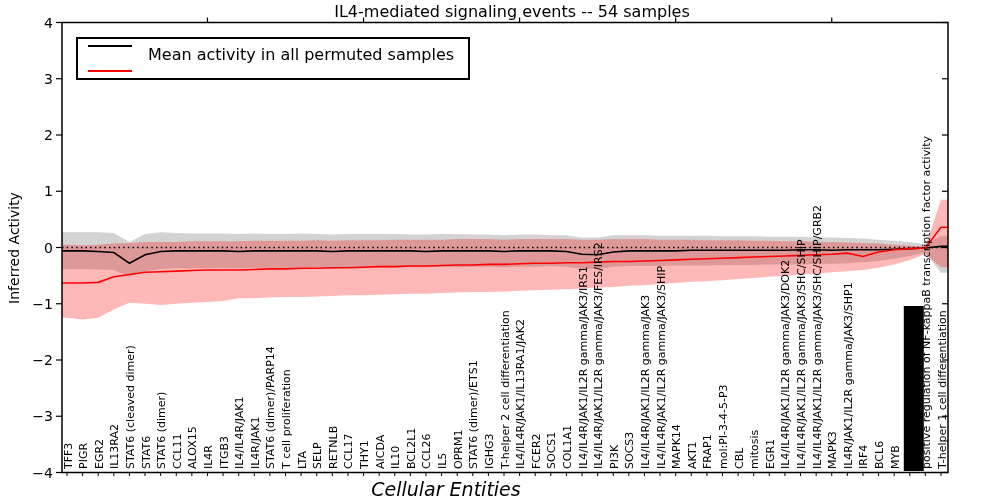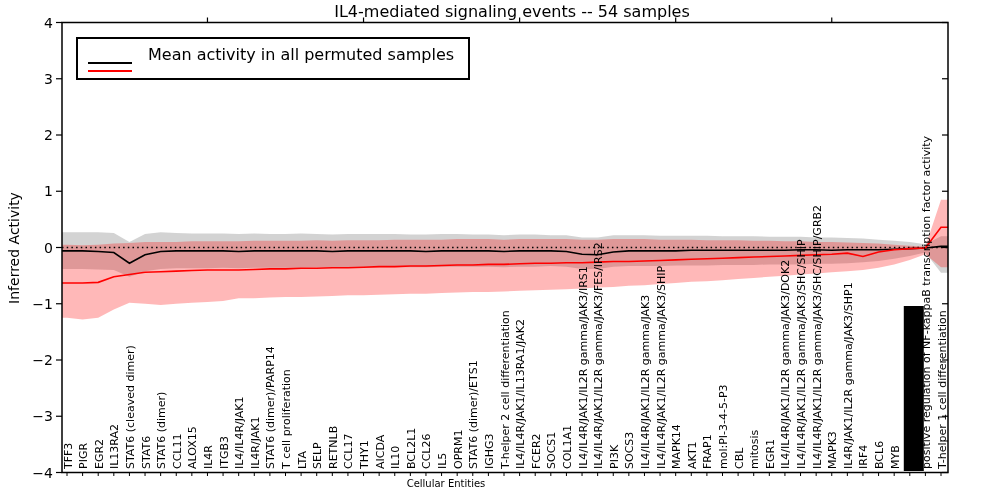--- a/index.html
+++ b/index.html
@@ -1,25 +1,25 @@
 <!DOCTYPE html>
 <html><head>
 <meta charset="utf-8">
 <style>
   html,body{margin:0;padding:0;background:#ffffff;}
   #figure{position:relative;width:1000px;height:500px;background:#ffffff;overflow:hidden;
           font-family:"DejaVu Sans","Liberation Sans",sans-serif;}
   #chart{position:absolute;left:0;top:0;}
   .title{position:absolute;left:12px;top:2px;width:1000px;text-align:center;font-size:16px;color:#000;}
-  .xlabel{position:absolute;left:0;top:478px;width:892px;text-align:center;font-size:10px;color:#000;}
+  .xlabel{position:absolute;left:0;top:478px;width:892px;text-align:center;font-size:19px;color:#000;font-style:italic;}
   .ylabel{position:absolute;left:-56px;top:240px;width:140px;text-align:center;font-size:14px;color:#000;
           transform:rotate(-90deg);transform-origin:center center;}
   .legend{position:absolute;left:76px;top:37px;background:#ffffff;border:2px solid #000;
           padding:6px 14px 6px 10px;display:flex;flex-direction:column;gap:6px;z-index:5;}
-  .legend-row{display:flex;align-items:flex-end;gap:16px;font-size:16px;color:#000;white-space:nowrap;}
+  .legend-row{display:flex;align-items:flex-start;gap:16px;font-size:16px;color:#000;white-space:nowrap;}
   .legend-line{display:inline-block;width:44px;height:0;border-top:2px solid #000;}
 </style>
 </head>
 <body>
 
 <div id="figure">
   <svg id="chart" width="1000" height="500">
       <path d="M62,232.3125 L67,232.3125 L82.60714285714286,232.3125 L98.21428571428572,232.3125 L113.82142857142857,232.875 L129.42857142857144,241.875 L145.03571428571428,234 L160.64285714285714,232.3125 L176.25,232.875 L191.85714285714286,233.4375 L207.46428571428572,233.4375 L223.07142857142858,233.4375 L238.67857142857142,234 L254.28571428571428,233.4375 L269.8928571428571,234 L285.5,234 L301.1071428571429,233.4375 L316.7142857142857,234 L332.32142857142856,234.5625 L347.92857142857144,234 L363.5357142857143,234 L379.14285714285717,234 L394.75,234 L410.35714285714283,234.5625 L425.9642857142857,234.5625 L441.57142857142856,234 L457.17857142857144,234 L472.7857142857143,234.5625 L488.39285714285717,234.5625 L504,235.125 L519.6071428571429,234.5625 L535.2142857142858,234.5625 L550.8214285714286,235.125 L566.4285714285714,235.125 L582.0357142857143,237.375 L597.6428571428571,237.375 L613.25,235.125 L628.8571428571429,235.125 L644.4642857142857,235.125 L660.0714285714286,235.6875 L675.6785714285714,235.6875 L691.2857142857143,235.6875 L706.8928571428571,235.6875 L722.5,236.25 L738.1071428571429,236.25 L753.7142857142857,236.25 L769.3214285714286,236.8125 L784.9285714285714,236.8125 L800.5357142857143,236.8125 L816.1428571428571,237.375 L831.75,237.375 L847.3571428571429,237.9375 L862.9642857142857,238.5 L878.5714285714286,239.625 L894.1785714285714,240.75 L909.7857142857143,241.875 L925.3928571428571,244.125 L941,236.25 L948,236.25 L948,272.8125 L941,272.8125 L925.3928571428571,252.5625 L909.7857142857143,255.9375 L894.1785714285714,258.75 L878.5714285714286,261 L862.9642857142857,262.125 L847.3571428571429,263.25 L831.75,263.8125 L816.1428571428571,263.8125 L800.5357142857143,264.375 L784.9285714285714,264.375 L769.3214285714286,264.375 L753.7142857142857,264.9375 L738.1071428571429,264.9375 L722.5,264.9375 L706.8928571428571,265.5 L691.2857142857143,265.5 L675.6785714285714,265.5 L660.0714285714286,266.0625 L644.4642857142857,266.0625 L628.8571428571429,266.0625 L613.25,266.625 L597.6428571428571,268.875 L582.0357142857143,268.875 L566.4285714285714,266.625 L550.8214285714286,266.0625 L535.2142857142858,266.625 L519.6071428571429,266.625 L504,267.1875 L488.39285714285717,266.625 L472.7857142857143,266.625 L457.17857142857144,266.625 L441.57142857142856,266.625 L425.9642857142857,267.1875 L410.35714285714283,267.1875 L394.75,267.1875 L379.14285714285717,267.1875 L363.5357142857143,267.1875 L347.92857142857144,267.1875 L332.32142857142856,267.75 L316.7142857142857,267.1875 L301.1071428571429,267.75 L285.5,267.75 L269.8928571428571,267.75 L254.28571428571428,267.75 L238.67857142857142,268.3125 L223.07142857142858,267.75 L207.46428571428572,268.3125 L191.85714285714286,268.3125 L176.25,268.3125 L160.64285714285714,268.875 L145.03571428571428,271.125 L129.42857142857144,276.75 L113.82142857142857,270 L98.21428571428572,269.4375 L82.60714285714286,268.875 L67,268.875 L62,268.875 Z" fill="#808080" fill-opacity="0.35" stroke="none"></path>
       <path d="M62,244.6875 L67,244.6875 L82.60714285714286,245.25 L98.21428571428572,244.6875 L113.82142857142857,243.5625 L129.42857142857144,243 L145.03571428571428,241.875 L160.64285714285714,241.875 L176.25,241.875 L191.85714285714286,241.3125 L207.46428571428572,241.3125 L223.07142857142858,241.3125 L238.67857142857142,241.3125 L254.28571428571428,240.75 L269.8928571428571,240.75 L285.5,240.75 L301.1071428571429,240.75 L316.7142857142857,240.1875 L332.32142857142856,240.75 L347.92857142857144,240.1875 L363.5357142857143,240.1875 L379.14285714285717,240.1875 L394.75,239.625 L410.35714285714283,239.625 L425.9642857142857,239.625 L441.57142857142856,239.625 L457.17857142857144,239.0625 L472.7857142857143,239.0625 L488.39285714285717,239.0625 L504,239.625 L519.6071428571429,239.0625 L535.2142857142858,239.0625 L550.8214285714286,239.0625 L566.4285714285714,239.0625 L582.0357142857143,239.625 L597.6428571428571,239.625 L613.25,239.0625 L628.8571428571429,239.0625 L644.4642857142857,239.0625 L660.0714285714286,239.625 L675.6785714285714,239.625 L691.2857142857143,239.625 L706.8928571428571,240.1875 L722.5,240.1875 L738.1071428571429,240.1875 L753.7142857142857,240.75 L769.3214285714286,240.75 L784.9285714285714,241.3125 L800.5357142857143,241.3125 L816.1428571428571,241.875 L831.75,241.875 L847.3571428571429,242.4375 L862.9642857142857,243 L878.5714285714286,243.5625 L894.1785714285714,244.6875 L909.7857142857143,245.8125 L925.3928571428571,246.375 L941,199.6875 L948,199.6875 L948,267.1875 L941,267.1875 L925.3928571428571,254.25 L909.7857142857143,259.875 L894.1785714285714,264.375 L878.5714285714286,267.75 L862.9642857142857,270 L847.3571428571429,271.125 L831.75,272.25 L816.1428571428571,273.375 L800.5357142857143,274.5 L784.9285714285714,275.625 L769.3214285714286,276.75 L753.7142857142857,277.875 L738.1071428571429,279 L722.5,280.125 L706.8928571428571,281.25 L691.2857142857143,281.8125 L675.6785714285714,282.9375 L660.0714285714286,284.0625 L644.4642857142857,285.1875 L628.8571428571429,285.75 L613.25,286.875 L597.6428571428571,287.4375 L582.0357142857143,288.5625 L566.4285714285714,289.125 L550.8214285714286,289.6875 L535.2142857142858,290.25 L519.6071428571429,290.8125 L504,291.375 L488.39285714285717,291.9375 L472.7857142857143,291.9375 L457.17857142857144,292.5 L441.57142857142856,293.0625 L425.9642857142857,293.625 L410.35714285714283,293.625 L394.75,294.1875 L379.14285714285717,294.75 L363.5357142857143,295.3125 L347.92857142857144,295.3125 L332.32142857142856,295.875 L316.7142857142857,296.4375 L301.1071428571429,297 L285.5,297 L269.8928571428571,297.5625 L254.28571428571428,298.125 L238.67857142857142,298.125 L223.07142857142858,300.9375 L207.46428571428572,302.0625 L191.85714285714286,302.625 L176.25,303.75 L160.64285714285714,304.875 L145.03571428571428,303.75 L129.42857142857144,302.625 L113.82142857142857,309.375 L98.21428571428572,317.8125 L82.60714285714286,319.5 L67,317.8125 L62,317.8125 Z" fill="#ff0000" fill-opacity="0.28" stroke="none"></path>
       <line x1="62" y1="247.5" x2="948" y2="247.5" stroke="#000" stroke-width="1.5" stroke-dasharray="1.5,3.2"></line>

